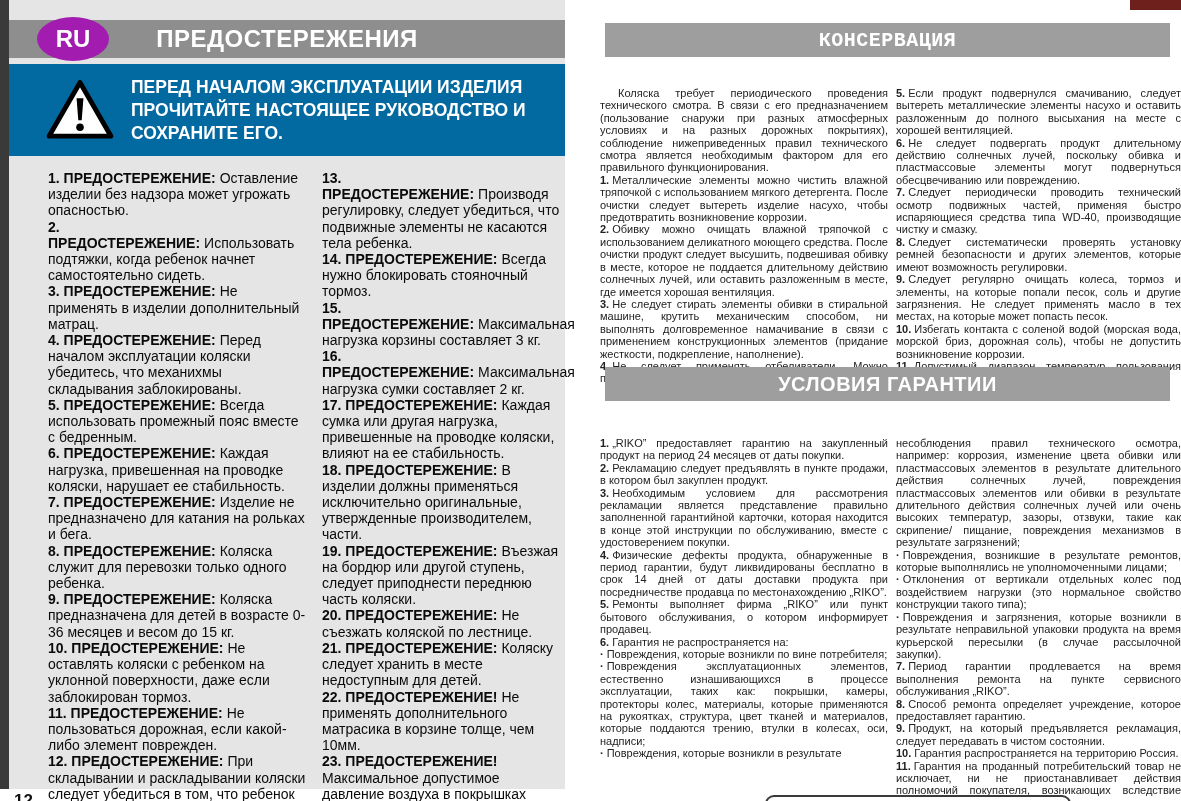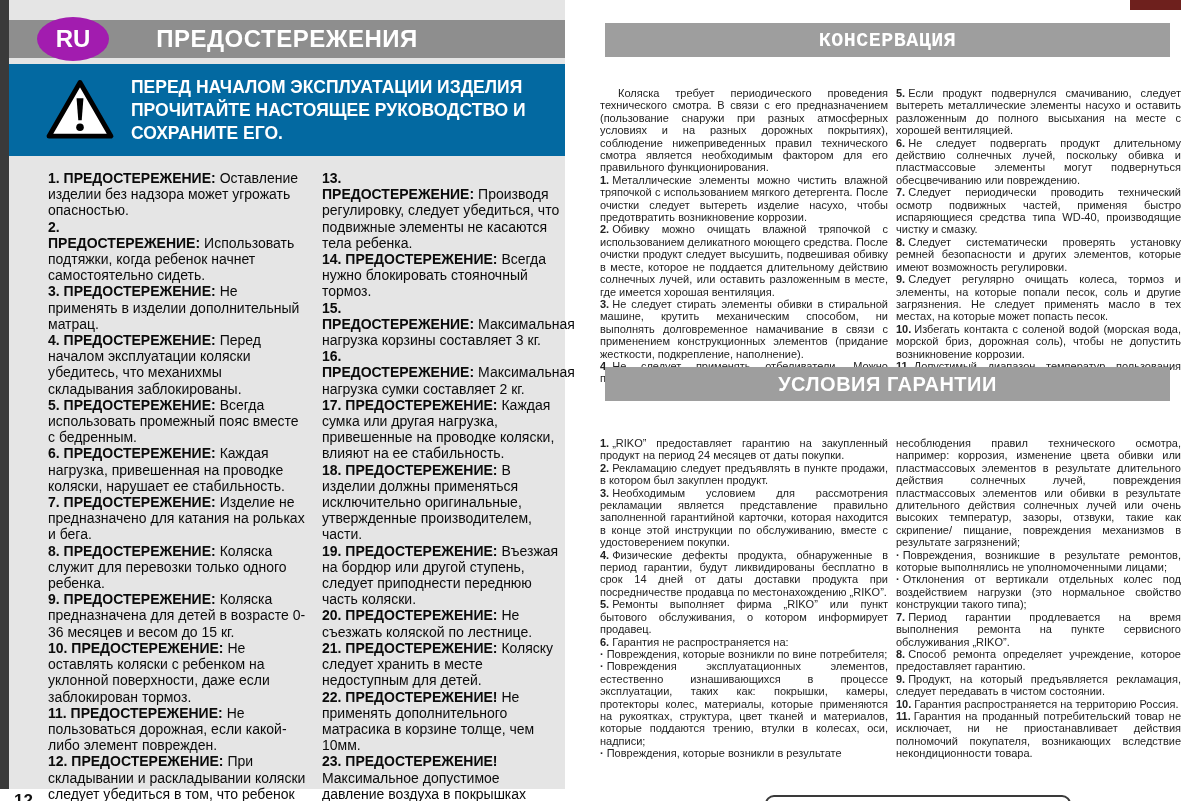--- a/index.html
+++ b/index.html
@@ -191,20 +191,21 @@
 
   <p class="para"><b class="p-head">·</b><span>Повреждения, которые возникли в результате</span></p>
 </div>
       <div class="col-r">
   <p class="para"><span>несоблюдения правил технического осмотра, например: коррозия, изменение цвета обивки или пластмассовых элементов в результате длительного действия солнечных лучей, повреждения пластмассовых элементов или обивки в результате длительного действия солнечных лучей или очень высоких температур, зазоры, отзвуки, такие как скрипение/ пищание, повреждения механизмов в результате загрязнений;</span></p>
 
   <p class="para"><b class="p-head">·</b><span>Повреждения, возникшие в результате ремонтов, которые выполнялись не уполномоченными лицами;</span></p>
 
   <p class="para"><b class="p-head">·</b><span>Отклонения от вертикали отдельных колес под воздействием нагрузки (это нормальное свойство конструкции такого типа);</span></p>
 
+  <p class="para"><b class="p-head">·</b><span>Повреждения и загрязнения, которые возникли в результате неправильной упаковки продукта на время курьерской пересылки (в случае рассылочной закупки).</span></p>
 
   <p class="para"><b class="p-head">7.</b><span>Период гарантии продлевается на время выполнения ремонта на пункте сервисного обслуживания „RIKO”.</span></p>
 
   <p class="para"><b class="p-head">8.</b><span>Способ ремонта определяет учреждение, которое предоставляет гарантию.</span></p>
 
   <p class="para"><b class="p-head">9.</b><span>Продукт, на который предъявляется рекламация, следует передавать в чистом состоянии.</span></p>
 
   <p class="para"><b class="p-head">10.</b><span>Гарантия распространяется на территорию Россия.</span></p>
 
   <p class="para"><b class="p-head">11.</b><span>Гарантия на проданный потребительский товар не исключает, ни не приостанавливает действия полномочий покупателя, возникающих вследствие некондиционности товара.</span></p>

